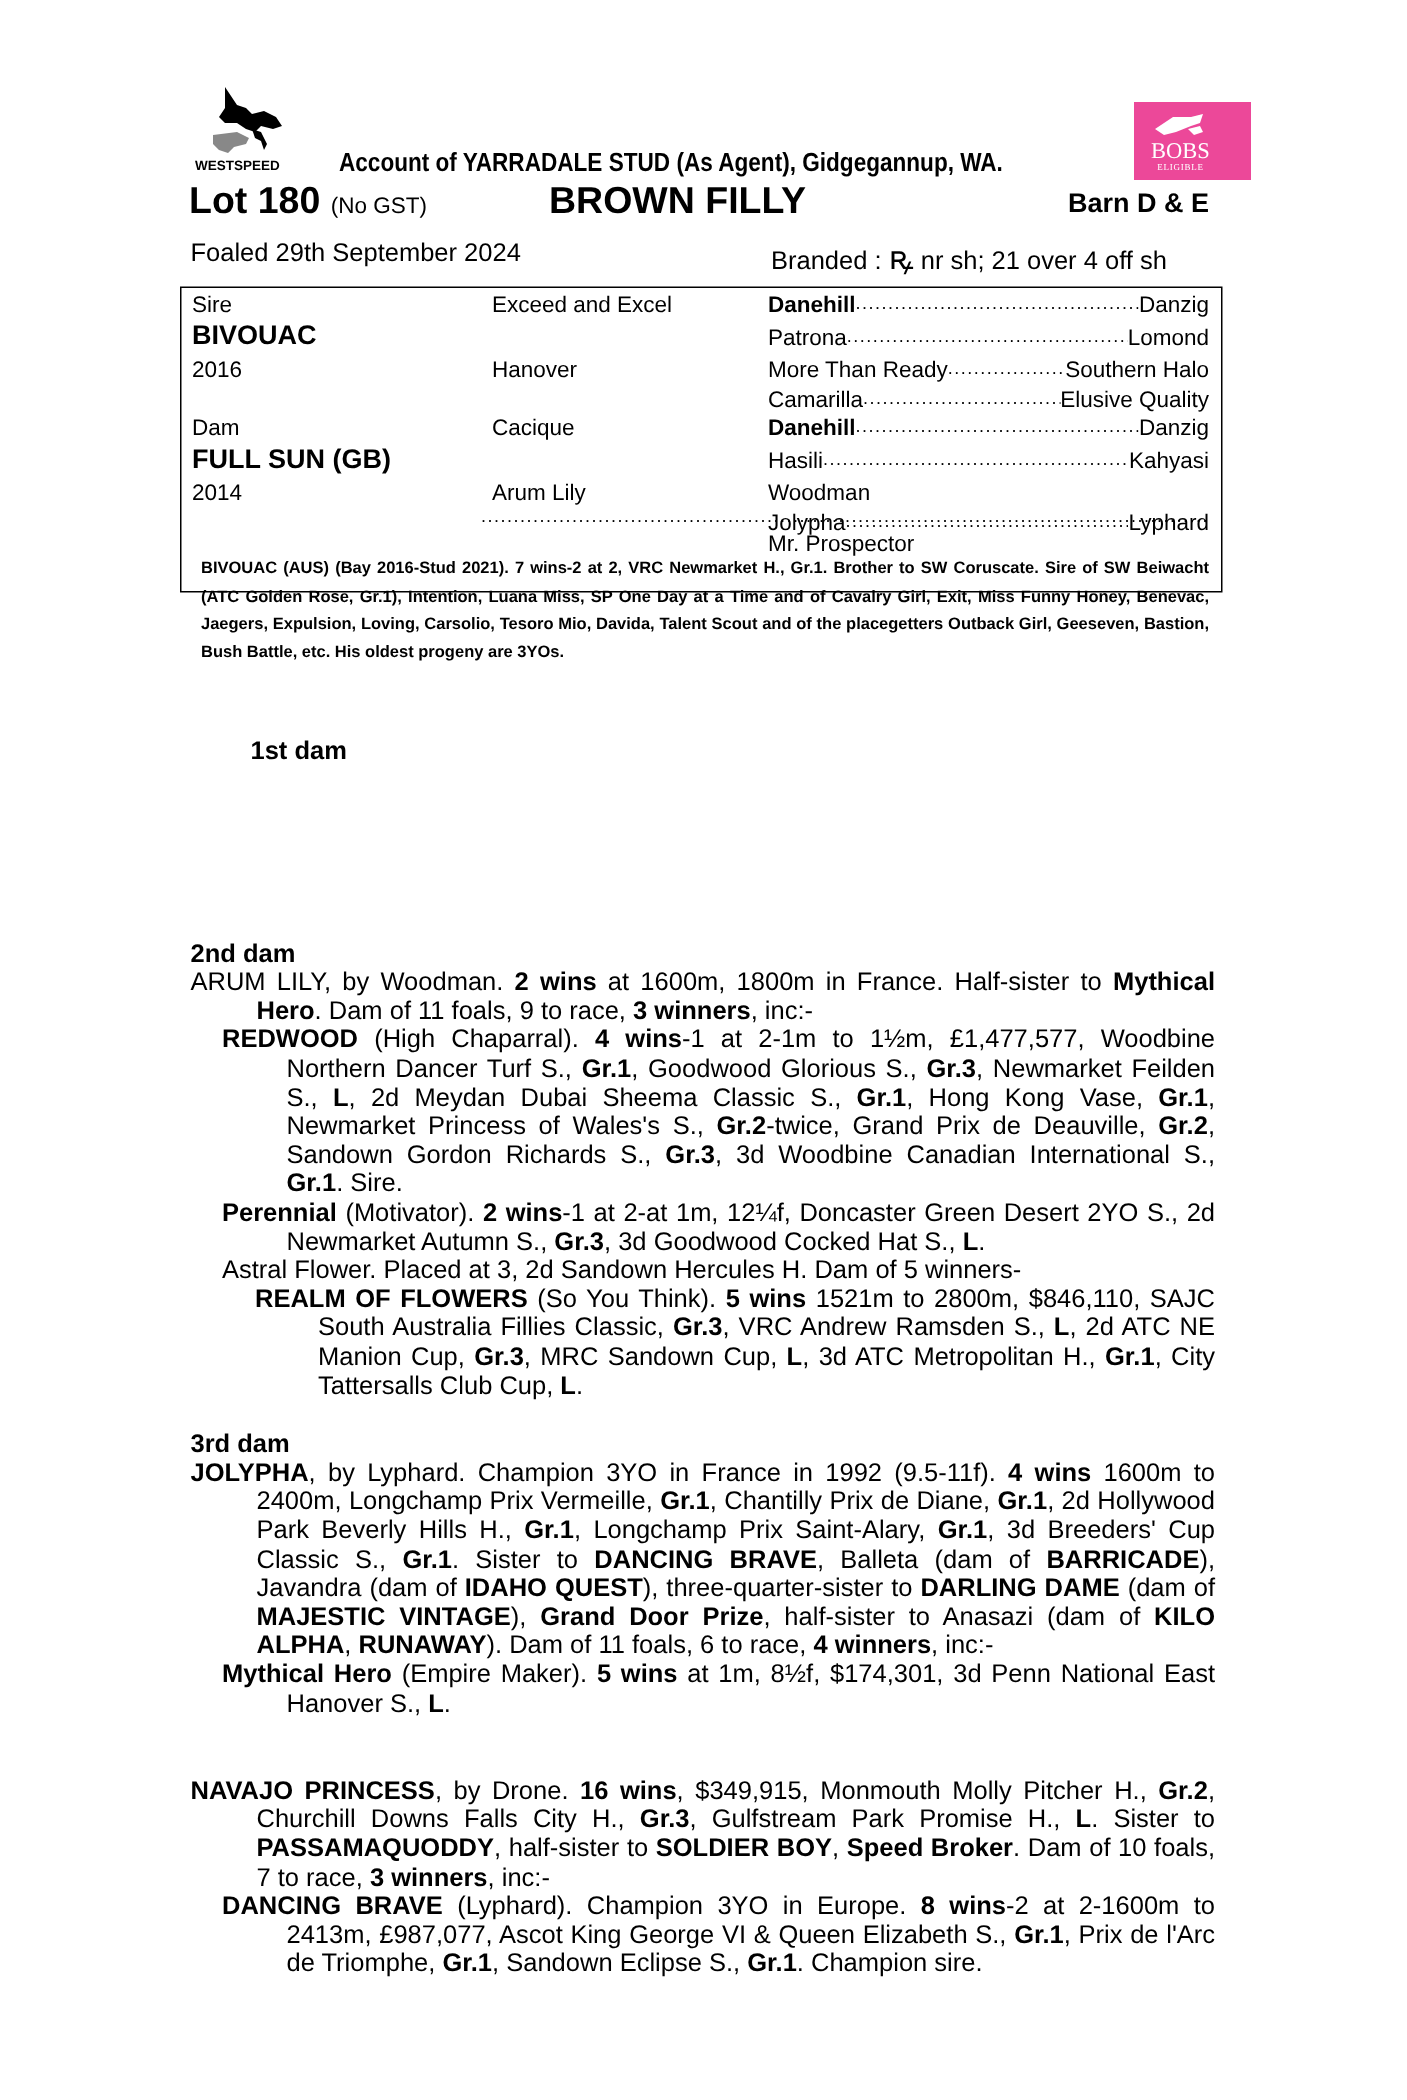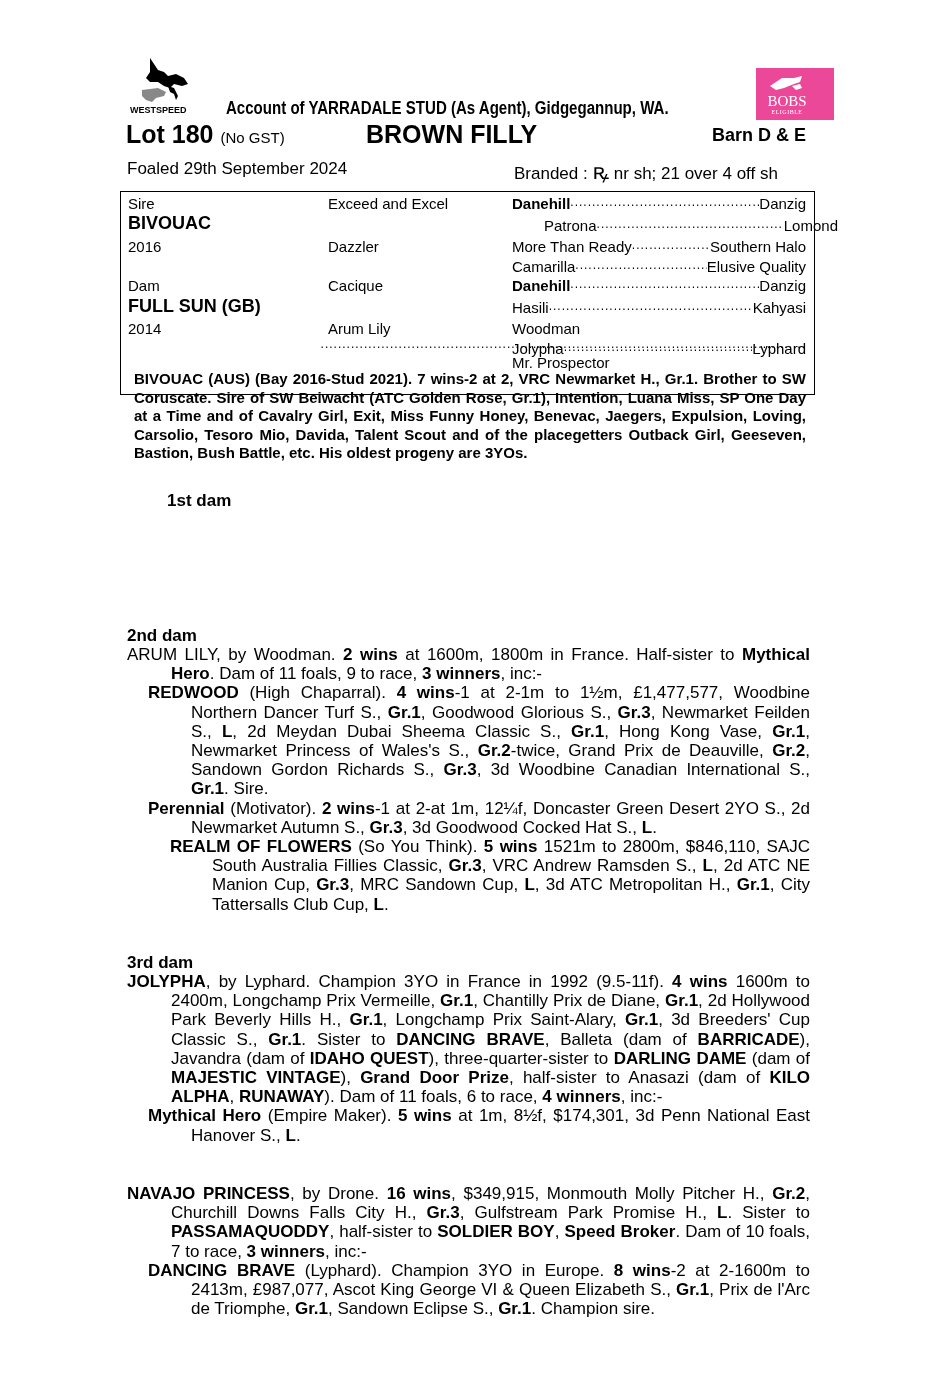--- a/index.html
+++ b/index.html
@@ -17,21 +17,21 @@
   #branded { position:absolute; left:514px; top:155px; font-size:17px; white-space:nowrap; }
   #branded .brand { font-size:22px; font-family:"DejaVu Serif", serif; }
   #pedigree { position:absolute; left:120px; top:191px; width:695px; height:204px; border:1.5px solid #000; box-sizing:border-box; }
   .pcell { position:absolute; font-size:15px; white-space:nowrap; }
   .pname { font-size:18px; font-weight:bold; }
   .anc { position:absolute; left:391px; width:294px; font-size:15px; display:flex; white-space:nowrap; }
   .anc .l { flex:none; }
   .anc .d { flex:1; overflow:hidden; color:#000; font-size:12px; letter-spacing:1px; line-height:15px; align-self:flex-end; margin-bottom:2px; }
   .anc .d::before { content:"................................................................................................................"; }
   .anc .r { flex:none; }
-  #sire-summary { position:absolute; left:134px; top:370px; width:672px; font-size:15px; font-weight:bold; line-height:18.5px; text-align:justify; transform:scaleX(1); }
+  #sire-summary { position:absolute; left:134px; top:370px; width:672px; font-size:11px; font-weight:bold; line-height:18.5px; text-align:justify; transform:scaleX(1); }
   .section { position:absolute; left:127px; width:683px; font-size:17px; line-height:19.2px; }
   .section h3 { margin:0; font-size:17px; font-weight:bold; line-height:19px; }
   .para { text-align:justify; padding-left:44px; text-indent:-44px; margin:0; }
   .para.i1 { padding-left:64px; text-indent:-43px; }
   .para.i2 { padding-left:85px; text-indent:-42px; }
 </style>
 </head>
 <body>
 
 <div id="logo-westspeed">
@@ -74,30 +74,30 @@
 
 <div id="pedigree">
   <div class="pcell" style="left:7px;top:3px;">Sire</div>
   <div class="pcell pname" style="left:7px;top:21px;">BIVOUAC</div>
   <div class="pcell" style="left:7px;top:46px;">2016</div>
   <div class="pcell" style="left:7px;top:85px;">Dam</div>
   <div class="pcell pname" style="left:7px;top:104px;">FULL SUN (GB)</div>
   <div class="pcell" style="left:7px;top:128px;">2014</div>
 
   <div class="pcell" style="left:207px;top:3px;">Exceed and Excel</div>
-  <div class="pcell" style="left:207px;top:46px;">Dazzler</div>
+  <div class="pcell" style="left:207px;top:46px;">Hanover</div>
   <div class="pcell" style="left:207px;top:85px;">Cacique</div>
   <div class="pcell" style="left:207px;top:128px;">Arum Lily</div>
 
   <div class="anc" style="top:3px;">
       <span class="l b">Danehill</span>
       <span class="d"></span>
       <span class="r">Danzig</span>
     </div>
-  <div class="anc" style="top:25px;margin-left:32px;">
+  <div class="anc" style="top:25px;">
       <span class="l">Patrona</span>
       <span class="d"></span>
       <span class="r">Lomond</span>
     </div>
   <div class="anc" style="top:46px;">
       <span class="l">More Than Ready</span>
       <span class="d"></span>
       <span class="r">Southern Halo</span>
     </div>
   <div class="anc" style="top:66px;">
@@ -133,20 +133,21 @@
   <h3>1st dam</h3>
   <div class="paras">
     </div>
 </div>
 <div class="section" style="top:626px;">
   <h3>2nd dam</h3>
   <div class="paras">
       <p class="para"><span>ARUM LILY, by Woodman. </span><span class="b">2 wins</span><span> at 1600m, 1800m in France. Half-sister to </span><span class="b">Mythical Hero</span><span>. Dam of 11 foals, 9 to race, </span><span class="b">3 winners</span><span>, inc:-</span></p>
       <p class="para i1"><span class="b">REDWOOD</span><span> (High Chaparral). </span><span class="b">4 wins</span><span>-1 at 2-1m to 1½m, £1,477,577, Woodbine Northern Dancer Turf S., </span><span class="b">Gr.1</span><span>, Goodwood Glorious S., </span><span class="b">Gr.3</span><span>, Newmarket Feilden S., </span><span class="b">L</span><span>, 2d Meydan Dubai Sheema Classic S., </span><span class="b">Gr.1</span><span>, Hong Kong Vase, </span><span class="b">Gr.1</span><span>, Newmarket Princess of Wales's S., </span><span class="b">Gr.2</span><span>-twice, Grand Prix de Deauville, </span><span class="b">Gr.2</span><span>, Sandown Gordon Richards S., </span><span class="b">Gr.3</span><span>, 3d Woodbine Canadian International S., </span><span class="b">Gr.1</span><span>. Sire.</span></p>
       <p class="para i1"><span class="b">Perennial</span><span> (Motivator). </span><span class="b">2 wins</span><span>-1 at 2-at 1m, 12¼f, Doncaster Green Desert 2YO S., 2d Newmarket Autumn S., </span><span class="b">Gr.3</span><span>, 3d Goodwood Cocked Hat S., </span><span class="b">L</span><span>.</span></p>
+      <p class="para i1"><span>Astral Flower. Placed at 3, 2d Sandown Hercules H. Dam of 5 winners-</span></p>
       <p class="para i2"><span class="b">REALM OF FLOWERS</span><span> (So You Think). </span><span class="b">5 wins</span><span> 1521m to 2800m, $846,110, SAJC South Australia Fillies Classic, </span><span class="b">Gr.3</span><span>, VRC Andrew Ramsden S., </span><span class="b">L</span><span>, 2d ATC NE Manion Cup, </span><span class="b">Gr.3</span><span>, MRC Sandown Cup, </span><span class="b">L</span><span>, 3d ATC Metropolitan H., </span><span class="b">Gr.1</span><span>, City Tattersalls Club Cup, </span><span class="b">L</span><span>.</span></p>
     </div>
 </div>
 <div class="section" style="top:953px;">
   <h3>3rd dam</h3>
   <div class="paras">
       <p class="para"><span class="b">JOLYPHA</span><span>, by Lyphard. Champion 3YO in France in 1992 (9.5-11f). </span><span class="b">4 wins</span><span> 1600m to 2400m, Longchamp Prix Vermeille, </span><span class="b">Gr.1</span><span>, Chantilly Prix de Diane, </span><span class="b">Gr.1</span><span>, 2d Hollywood Park Beverly Hills H., </span><span class="b">Gr.1</span><span>, Longchamp Prix Saint-Alary, </span><span class="b">Gr.1</span><span>, 3d Breeders' Cup Classic S., </span><span class="b">Gr.1</span><span>. Sister to </span><span class="b">DANCING BRAVE</span><span>, Balleta (dam of </span><span class="b">BARRICADE</span><span>), Javandra (dam of </span><span class="b">IDAHO QUEST</span><span>), three-quarter-sister to </span><span class="b">DARLING DAME</span><span> (dam of </span><span class="b">MAJESTIC VINTAGE</span><span>), </span><span class="b">Grand Door Prize</span><span>, half-sister to Anasazi (dam of </span><span class="b">KILO ALPHA</span><span>, </span><span class="b">RUNAWAY</span><span>). Dam of 11 foals, 6 to race, </span><span class="b">4 winners</span><span>, inc:-</span></p>
       <p class="para i1"><span class="b">Mythical Hero</span><span> (Empire Maker). </span><span class="b">5 wins</span><span> at 1m, 8½f, $174,301, 3d Penn National East Hanover S., </span><span class="b">L</span><span>.</span></p>
     </div>
 </div>

